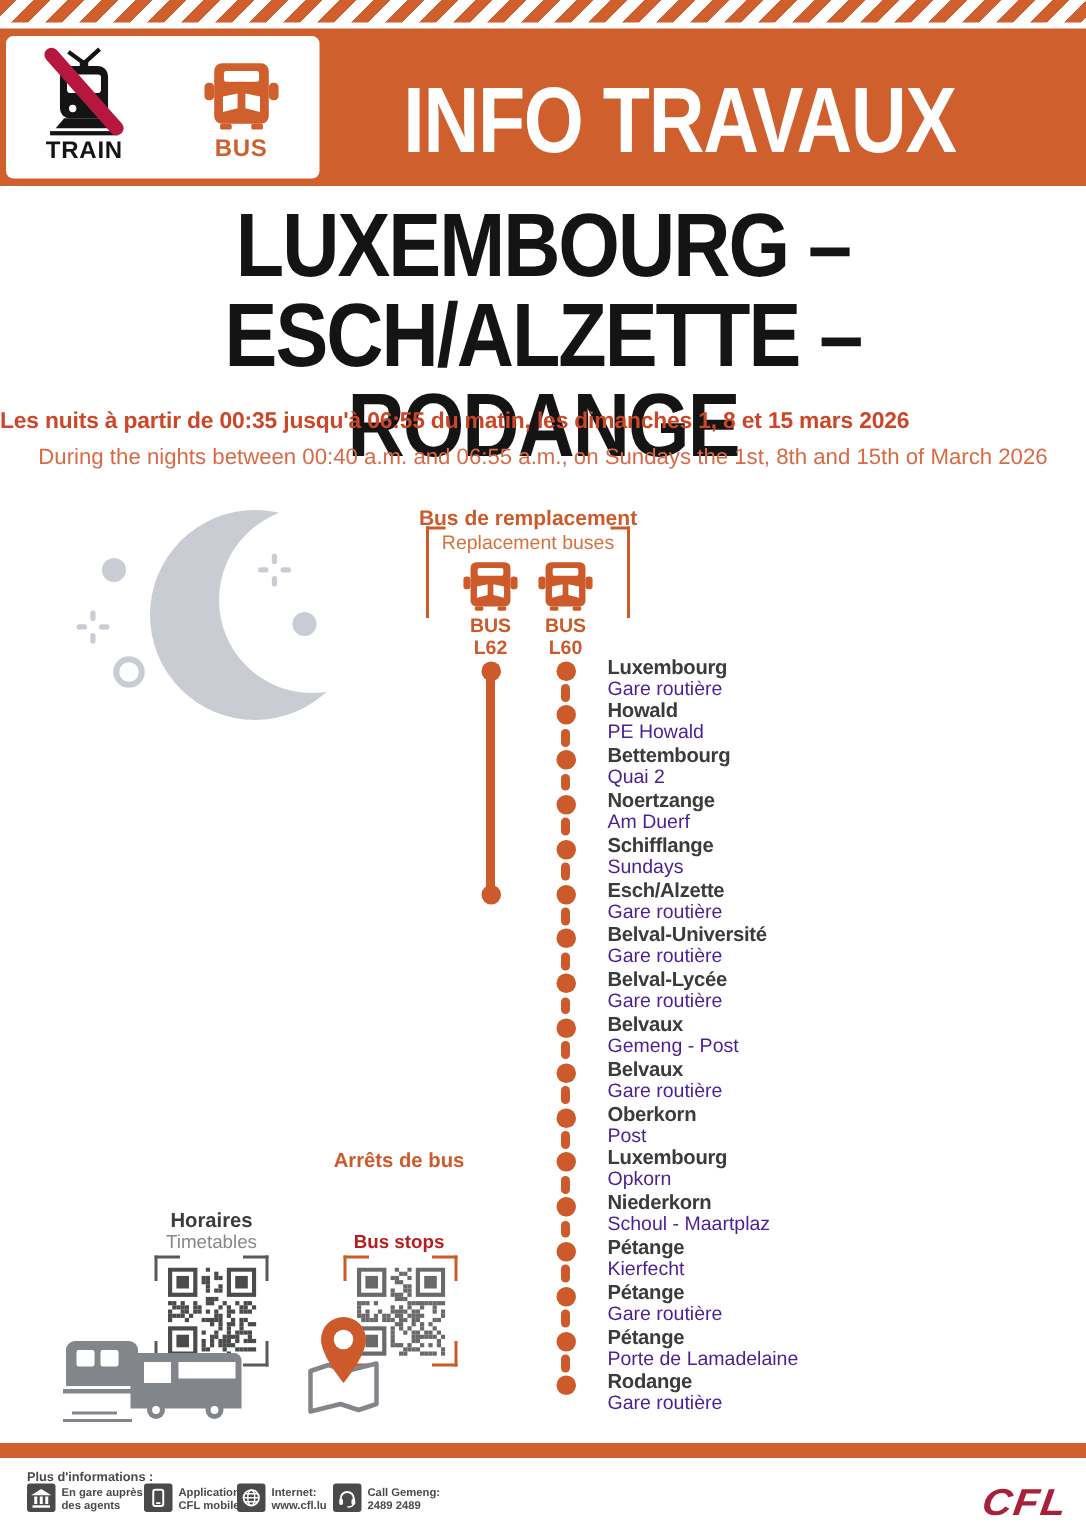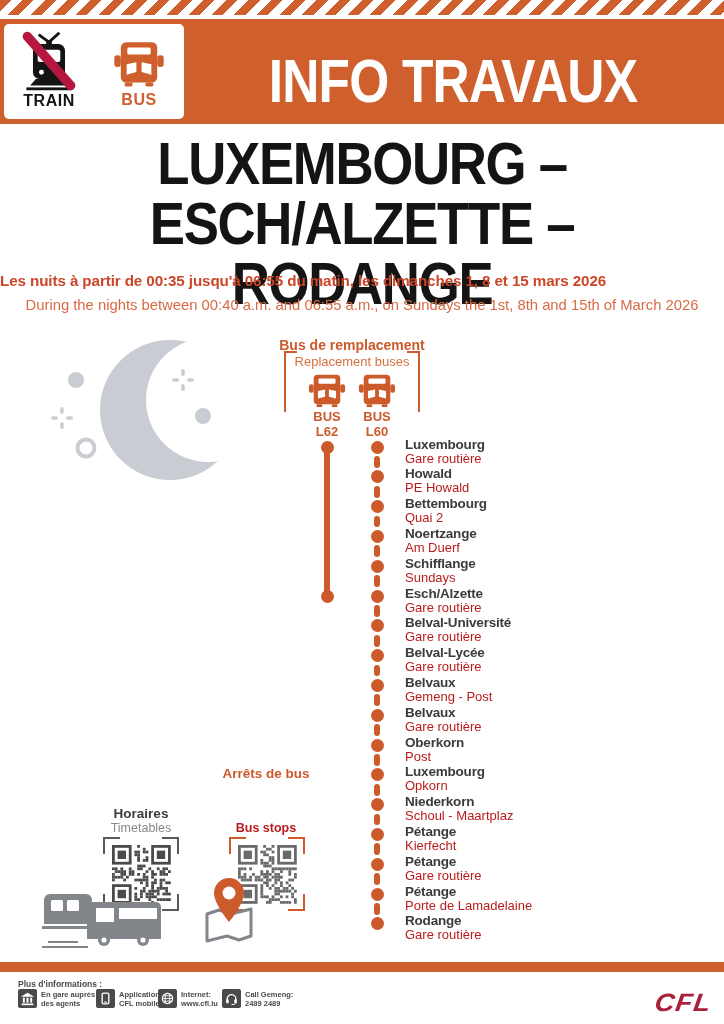--- a/index.html
+++ b/index.html
@@ -11,21 +11,21 @@
   }
   
   .stripes-top{
     position:absolute; left:0; top:0; width:724px; height:15px;
     background:repeating-linear-gradient(135deg,#CF5F2D 0 8px,#ffffff 8px 16px);
   }
   .band{
     position:absolute; left:0; top:19px; width:724px; height:105px; background:#CF5F2D;
   }
   .mode-box{
-    position:absolute; left:4px; top:5px; width:180px; height:95px;
+    position:absolute; left:4px; top:5px; width:209px; height:95px;
     background:#fff; border-radius:5px; display:flex; justify-content:space-around;
     align-items:flex-start; padding-top:4px;
   }
   .mode{ display:flex; flex-direction:column; align-items:center; width:86px; }
   .mode svg{ display:block; }
   .mode-label-train{ font-weight:bold; font-size:16px; color:#141414; letter-spacing:.5px; margin-top:-2px;}
   .mode-label-bus{ font-weight:bold; font-size:16px; color:#CF5F2D; letter-spacing:.5px; margin-top:2px;}
   .band-title{
     position:absolute; left:186px; top:26px; width:534px; text-align:center;
     font-size:62px; font-weight:bold; color:#ffffff; letter-spacing:-1px;
@@ -65,21 +65,21 @@
     position:absolute; top:410px; width:50px; text-align:center;
     font-size:13px; line-height:14.5px; font-weight:bold; color:#CC5A2B;
   }
   .bus-tag.t1{ left:302px; } .bus-tag.t2{ left:352px; }
   
   .dot{ position:absolute; width:13px; height:13px; border-radius:50%; background:#CC5A2B; }
   .dash{ position:absolute; width:5.5px; border-radius:3px; background:#CC5A2B; }
   .l62line{ position:absolute; width:5.5px; border-radius:3px; background:#CC5A2B; }
   .stop-row{ position:absolute; white-space:nowrap; }
   .stop-name{ font-size:13.5px; line-height:14px; font-weight:bold; color:#3B3B3A; letter-spacing:-0.2px;}
-  .stop-sub{ font-size:13px;  line-height:14px; color:#b91c1c; }
+  .stop-sub{ font-size:13px;  line-height:14px; color:#4c1d95; }
   
   .blk-title1{ position:absolute; width:160px; text-align:center; font-size:13.5px; font-weight:bold; color:#3B3B3A; }
   .blk-title2{ position:absolute; width:160px; text-align:center; font-size:12.5px; color:#87888A; }
   .blk-title1.o, .blk-title2.o{ color:#CC5A2B; }
   .blk-title2.o{ color:#b91c1c;font-weight:bold; }
   .qrframe{ position:absolute; width:76px; height:74px; }
   .qrframe i{ position:absolute; width:17px; height:17px; }
   .qrframe .ctl{ left:0; top:0; border-left:2.5px solid; border-top:2.5px solid; }
   .qrframe .ctr{ right:0; top:0; border-right:2.5px solid; border-top:2.5px solid; }
   .qrframe .cbl{ left:0; bottom:0; border-left:2.5px solid; border-bottom:2.5px solid; }

